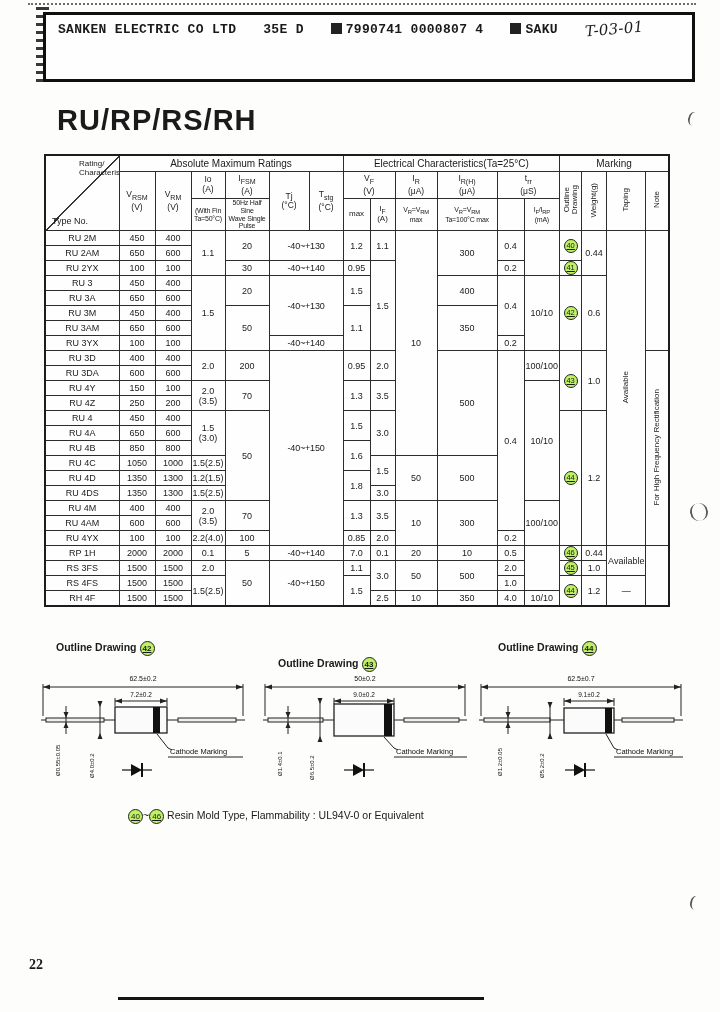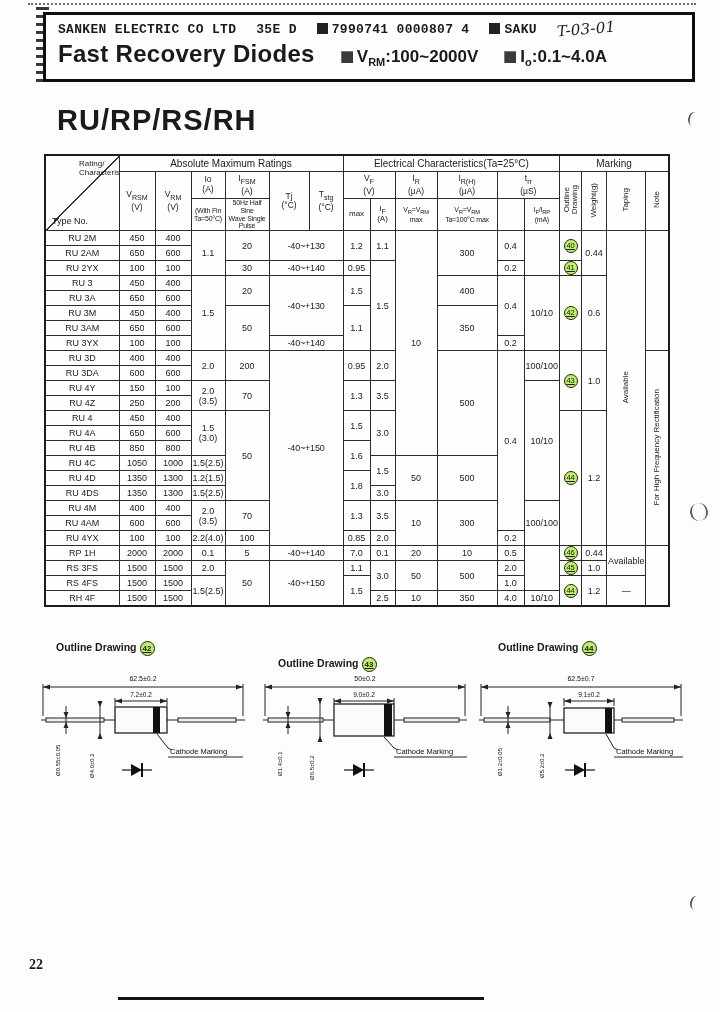--- a/index.html
+++ b/index.html
@@ -8,21 +8,21 @@
   
   .top-dots{position:absolute;left:28px;top:3px;width:668px;height:0;border-top:2px dotted #4a4a4a;opacity:.8;}
   .corner-mark{position:absolute;left:36px;top:7px;width:13px;height:78px;
       background:repeating-linear-gradient(180deg,#151515 0 3px,#fdfdfc 3px 8px);opacity:.85;}
   .curl{position:absolute;width:9px;height:14px;border-left:2px solid #5a5a5a;border-radius:50% / 50%;}
   .bottom-line{position:absolute;left:118px;top:997px;width:366px;height:3px;background:#141414;}
 
   
   .hdr-box{position:absolute;left:43px;top:12px;width:652px;height:70px;border:3px solid #0f0f0f;
            box-sizing:border-box;padding:5px 8px 0 12px;background:#fefefe;}
-  .hdr-top{display:flex;align-items:center;gap:20px;font-family:"Liberation Mono",monospace;
+  .hdr-top{display:flex;align-items:center;gap:27px;font-family:"Liberation Mono",monospace;
            font-size:13px;font-weight:bold;letter-spacing:.3px;white-space:nowrap;}
   .sq{display:inline-block;width:11px;height:11px;background:#222;margin:0 4px -1px 0;}
   .sq2{display:inline-block;width:12px;height:12px;background:#3a3a3a;margin:0 4px -1px 0;
        box-shadow:inset 1px 1px 0 #777;}
   .hand{font-family:"DejaVu Serif",serif;font-style:italic;font-size:15px;transform:rotate(-5deg);
         display:inline-block;font-weight:normal;}
   .hdr-title-row{display:flex;align-items:baseline;gap:26px;margin-top:2px;}
   .hdr-title{font-size:24px;font-weight:bold;letter-spacing:.3px;}
   .hdr-spec{font-size:17px;font-weight:bold;}
   .hdr-spec sub{font-size:11px;}
@@ -68,25 +68,20 @@
   <div class="corner-mark"></div>
 
   <div class="hdr-box">
     <div class="hdr-top">
       <span>SANKEN ELECTRIC CO LTD</span>
       <span>35E D</span>
       <span><span class="sq"></span><span>7990741 0000807 4</span></span>
       <span><span class="sq"></span><span>SAKU</span></span>
       <span class="hand">T-03-01</span>
     </div>
-    <div class="hdr-title-row">
-      <span class="hdr-title">Fast Recovery Diodes</span>
-      <span class="hdr-spec"><span class="sq2"></span><span>V</span><sub>RM</sub><span>:100~2000V</span></span>
-      <span class="hdr-spec"><span class="sq2"></span><span>I</span><sub>o</sub><span>:0.1~4.0A</span></span>
-    </div>
   </div>
 
   <div class="section-title">RU/RP/RS/RH</div>
 
   <table class="ratings" id="ratings-table">
       <colgroup>
         <col style="width: 74px;">
         <col style="width: 36px;">
         <col style="width: 36px;">
         <col style="width: 34px;">
@@ -521,20 +516,24 @@
       </g>
       <g>
         <polygon points="100,106 100,118 111,112" fill="#111"></polygon>
         <line x1="111" y1="105" x2="111" y2="119" stroke="#111" stroke-width="2"></line>
         <line x1="91" y1="112" x2="100" y2="112" stroke="#111" stroke-width="1.2"></line>
         <line x1="111" y1="112" x2="121" y2="112" stroke="#111" stroke-width="1.2"></line>
       </g>
     </svg>
   </div>
 
+  <div class="footnote">
+    <span class="circ">40</span><span>~</span><span class="circ">46</span>
+    <span>Resin Mold Type, Flammability : UL94V-0 or Equivalent</span>
+  </div>
 
   <div class="page-num">22</div>
 
   <div class="curl" style="left:688px;top:112px;transform:rotate(14deg);"></div>
   <div class="curl" style="left:690px;top:503px;transform:rotate(-10deg);width:14px;height:18px;border-right:2px solid #5a5a5a;"></div>
   <div class="curl" style="left:690px;top:896px;transform:rotate(10deg);"></div>
   <div class="bottom-line"></div>
 
 </div>
 

